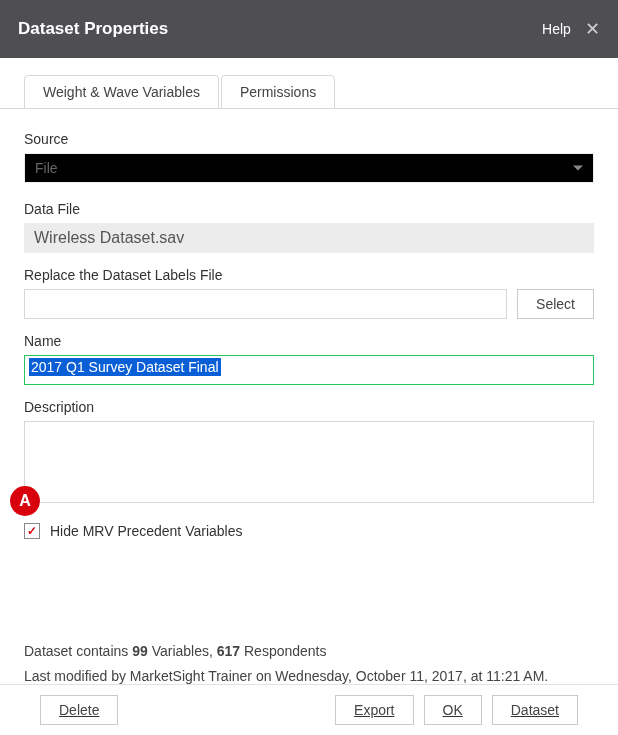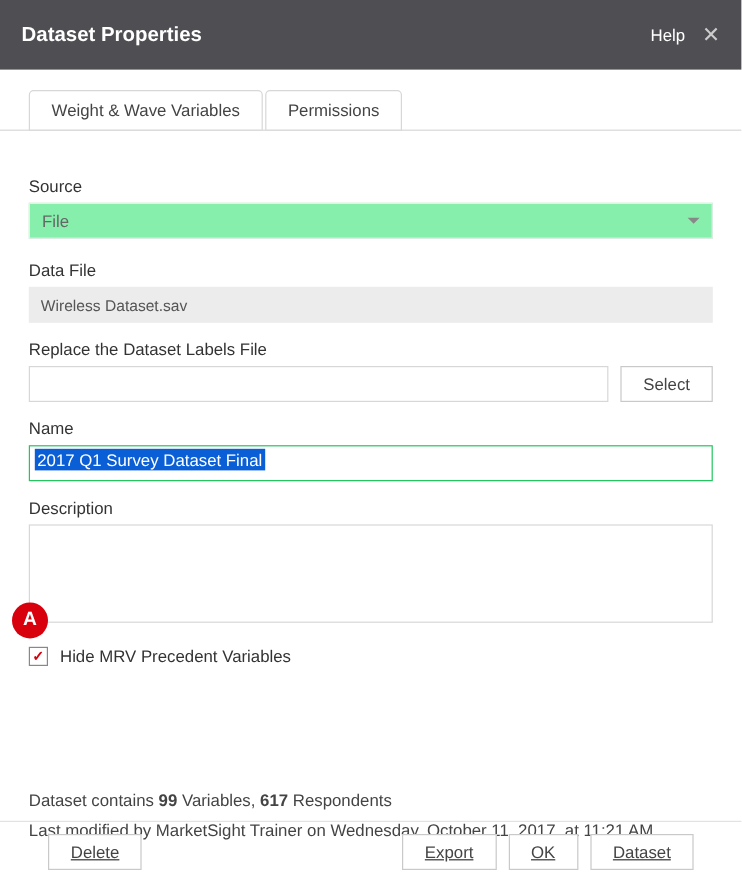--- a/index.html
+++ b/index.html
@@ -58,26 +58,26 @@
   .tab.active {
     font-weight: bold;
     border-bottom: 1px solid #fff;
   }
   .body {
     padding: 14px 24px 0 24px;
   }
   .field-label {
     font-size: 14px;
     color: #333;
-    margin-top: 24px;
+    margin-top: 8px;
     margin-bottom: 6px;
   }
   .select {
     position: relative;
-    background: #86efac;
+    background: #000000;
     border: 1px solid #ececec;
     height: 30px;
     display: flex;
     align-items: center;
     padding: 0 10px;
     color: #666;
     font-size: 14px;
   }
   .select .caret {
     position: absolute;
@@ -89,21 +89,21 @@
     border-right: 5px solid transparent;
     border-top: 5px solid #888;
   }
   .ro-field {
     background: #ececec;
     height: 30px;
     display: flex;
     align-items: center;
     padding: 0 10px;
     color: #555;
-    font-size: 13px;
+    font-size: 16px;
   }
   .row {
     display: flex;
     gap: 10px;
     align-items: stretch;
   }
   .text-input {
     flex: 1;
     border: 1px solid #d7d7d7;
     height: 30px;

